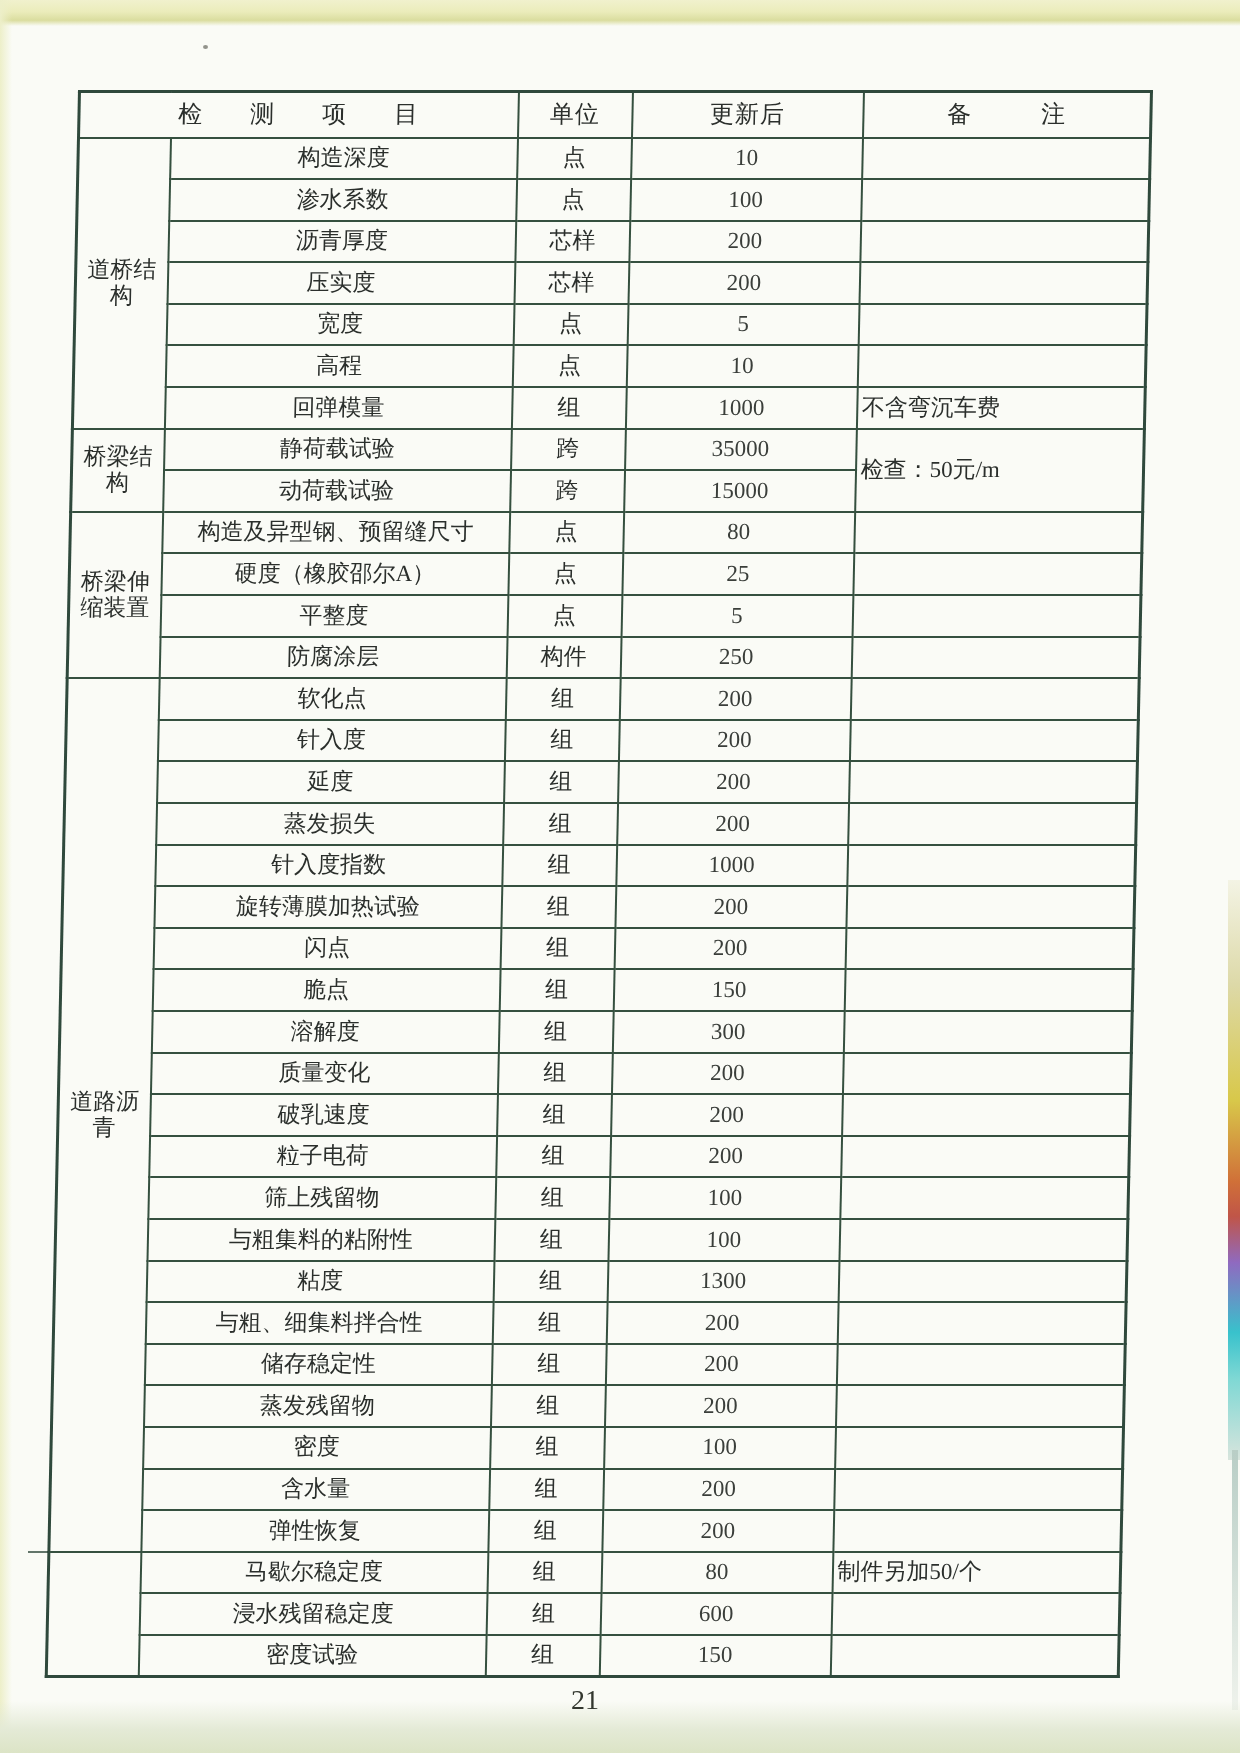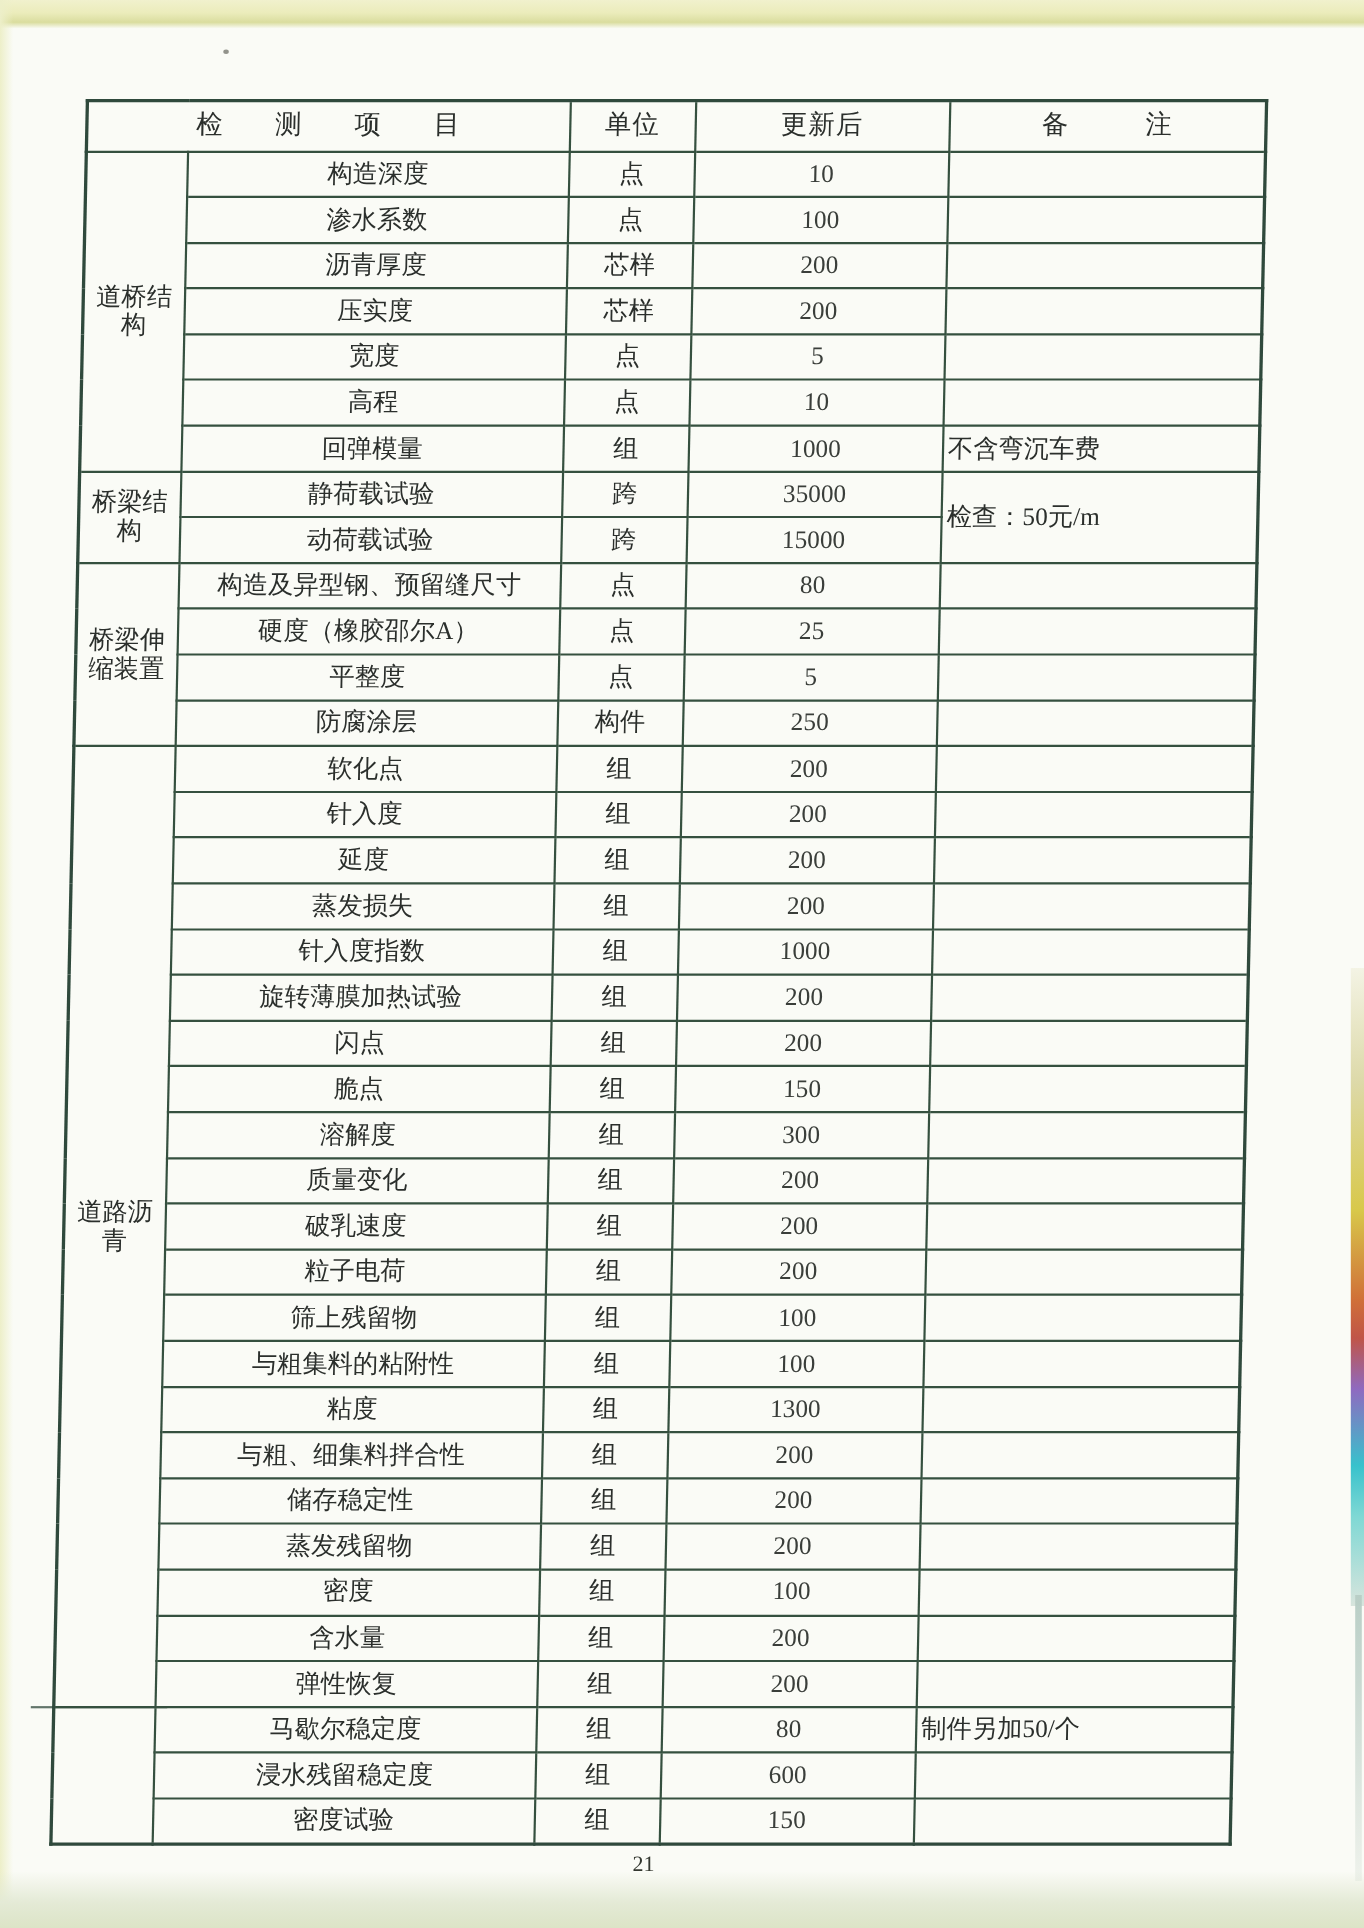--- a/index.html
+++ b/index.html
@@ -42,21 +42,21 @@
   th.sp-wide{word-spacing:40px;}
   th.sp-xwide{word-spacing:62px;}
   td.cat{text-align:center;padding:0 1px;}
   td.item{text-align:center;}
   td.unit{text-align:center;}
   td.val{text-align:center;font-size:23px;color:#3a3e3a;
     font-family:"Liberation Serif","DejaVu Serif",serif;}
   td.remark{text-align:left;padding-left:4px;}
 
   .page-num{position:absolute;left:585px;top:1684px;transform:translateX(-50%);
-    font-size:20px;color:#33372f;}
+    font-size:28px;color:#33372f;}
 </style>
 </head>
 <body>
 
 <div class="band-top"></div>
 <div class="band-left"></div>
 <div class="band-bottom"></div>
 <div class="strip-rainbow"></div>
 <div class="strip-right-low"></div>
 <div class="dot-artifact"></div>

